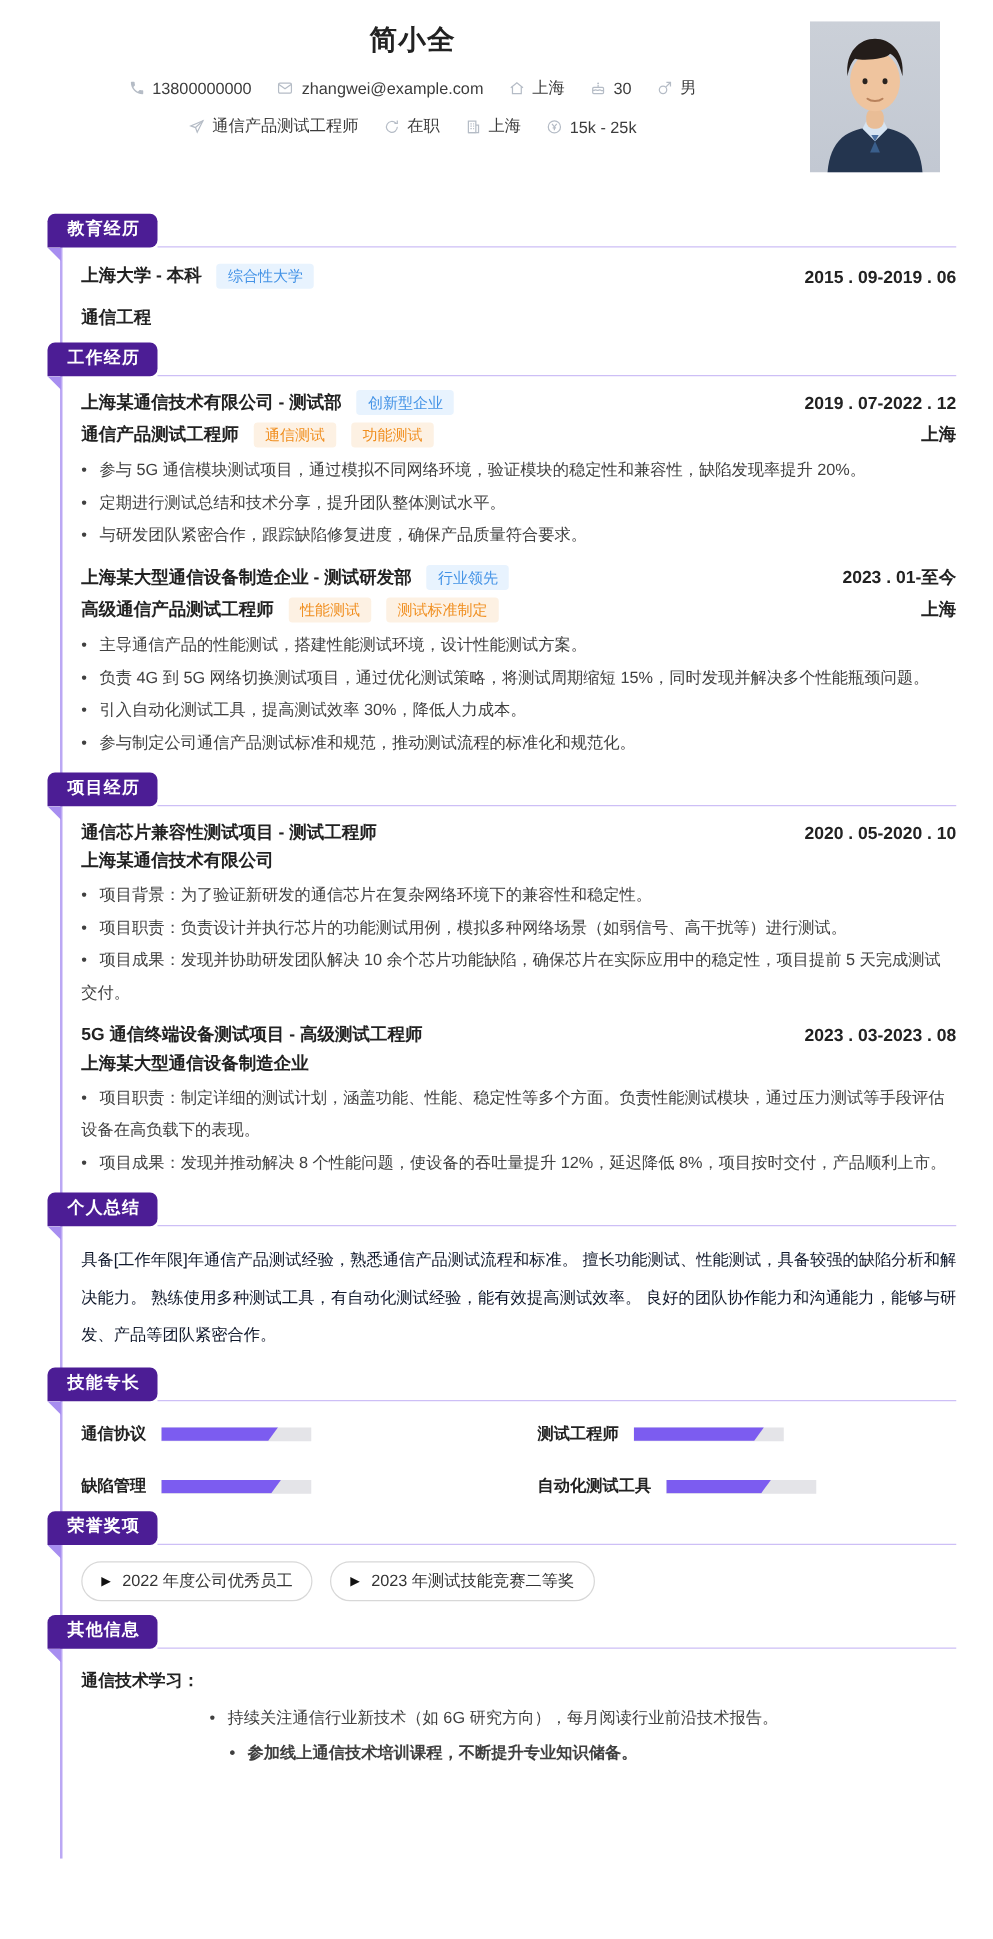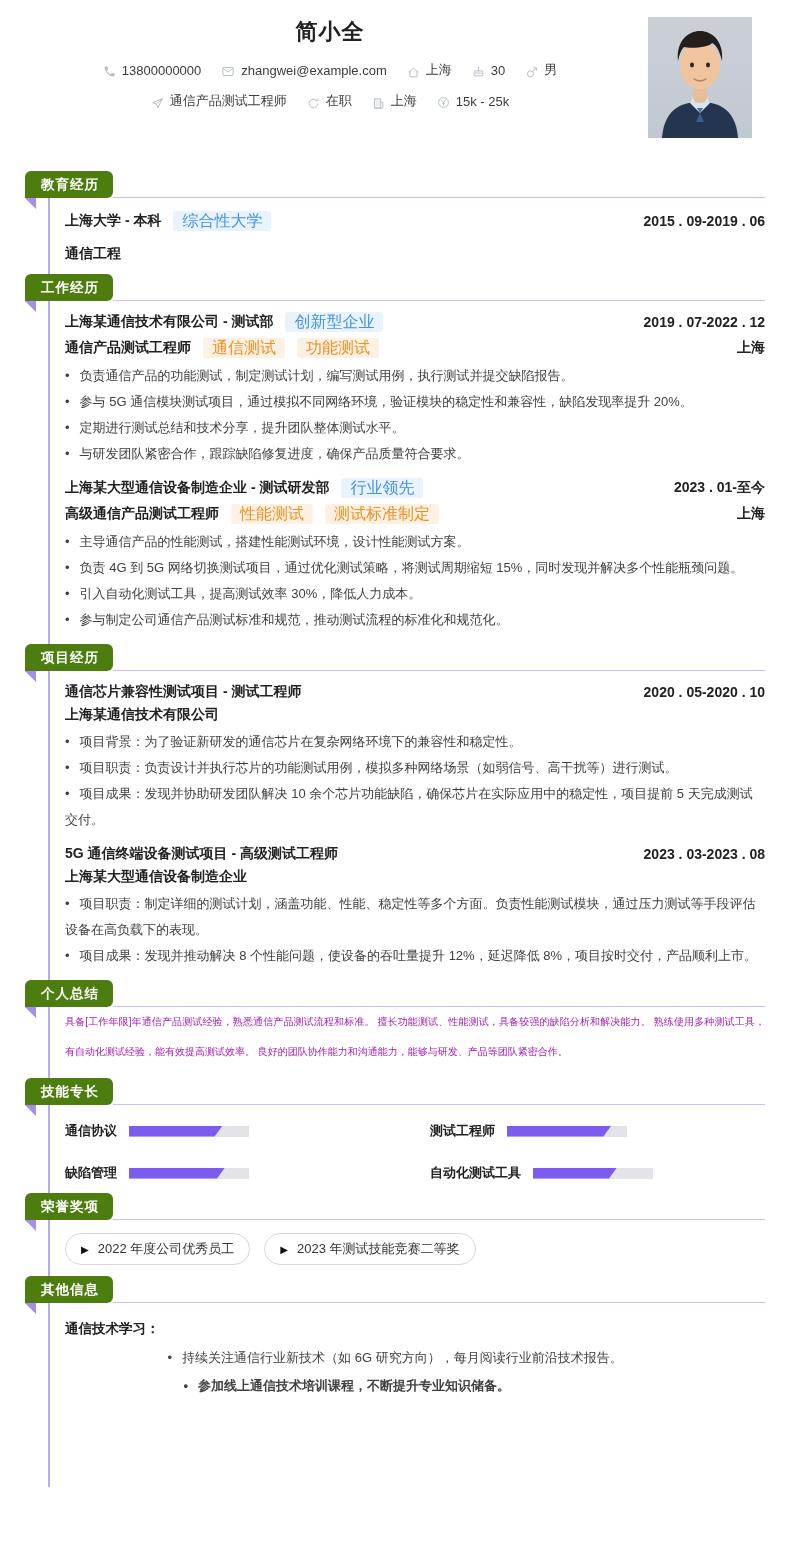--- a/index.html
+++ b/index.html
@@ -8,63 +8,63 @@
   .page { position:relative; width:794px; height:1487px; margin:0 auto; background:#fff; overflow:hidden; }
 
   
   .vline { position:absolute; left:48px; top:184px; height:1342px; width:2px; background:#BBA8F4; z-index:0; }
 
   
   .header { position:relative; height:162px; padding-top:16px; }
   .header-center { width:660px; margin:0; }
   .name { text-align:center; font-size:22px; font-weight:bold; color:#222; line-height:32px; letter-spacing:1px; }
   .contact-row { display:flex; justify-content:center; align-items:center; gap:20px; margin-top:13px; font-size:13px; color:#3c3c3c; }
-  .c-item { display:flex; align-items:flex-end; gap:6px; white-space:nowrap; }
+  .c-item { display:flex; align-items:center; gap:6px; white-space:nowrap; }
   .c-item svg { display:block; }
   .photo { position:absolute; right:42px; top:17px; width:104px; height:121px; }
 
   
   .section { position:relative; z-index:1; }
   .sec-header { position:relative; display:flex; align-items:flex-end; margin-right:29px; height:28px; }
-  .ribbon { position:relative; z-index:2; margin-left:25px; background:#4d7c0f; color:#fff;
+  .ribbon { position:relative; z-index:2; margin-left:38px; background:#4c1d95; color:#fff;
             font-size:13.5px; font-weight:bold; padding:6px 14px 6px 16px; border-radius:6px 6px 6px 0;
-            letter-spacing:1px; line-height:15px; }
+            letter-spacing:1px; line-height:15px;font-family:Liberation Mono, monospace; }
   .ribbon .fold { position:absolute; left:0; top:100%; width:11px; height:11px; background:#A78DF0;
                   clip-path:polygon(0 0,100% 0,100% 100%); }
   .hline { flex:1; height:1px; background:#CDBFF6; margin-bottom:0; }
 
   .sec-body { padding:0 29px 0 65px; position:relative; z-index:1; }
 
   .item-row { display:flex; justify-content:space-between; align-items:center; }
   .row-left { display:flex; align-items:center; }
   .h-bold { font-size:14px; font-weight:bold; color:#222; }
   .date { font-size:14px; font-weight:bold; color:#222; white-space:nowrap; }
 
-  .tag { display:inline-block; font-size:16px; padding:3px 9px; border-radius:3px; margin-left:12px; line-height:14px; }
+  .tag { display:inline-block; font-size:12px; padding:3px 9px; border-radius:3px; margin-left:12px; line-height:14px; }
   .tag-blue { background:#E8F3FE; color:#4493E6; }
   .tag-orange { background:#FDF1E3; color:#F08E1E; }
 
   .bullets { margin-top:5px; }
   .bullet { font-size:13px; color:#404040; line-height:26px; }
   .bullet .dot { margin-right:10px; color:#404040; }
 
   
   .edu-body .item-row { margin-top:13px; }
   .edu-major { margin-top:14px; }
   .edu-body .bullets { margin-top:7px; }
   .section-edu { margin-top:8px; }
 
   
   .w-item { margin-top:11px; }
   .w-item .pos-row { margin-top:6px; }
   .p-item { margin-top:12px; }
   .p-company { margin-top:5px; }
 
   
-  .summary-text { margin-top:0; font-size:10px; color:#a21caf; line-height:30px; text-align:justify; }
+  .summary-text { margin-top:12px; font-size:13px; color:#0f172a; line-height:30px; text-align:justify; }
 
   
   .skills-grid { display:grid; grid-template-columns:1fr 1fr; column-gap:30px; row-gap:24px; margin-top:17px; }
   .skill-row { display:flex; align-items:center; }
   .skill-label { font-size:13px; font-weight:bold; color:#222; margin-right:12px; white-space:nowrap; }
   .bar { width:120px; height:11px; background:#E4E4E8; position:relative; }
   .fill { height:100%; background:#7C5CF0; clip-path:polygon(0 0,100% 0,calc(100% - 8px) 100%,0 100%); }
 
   
   .awards-row { display:flex; gap:14px; margin-top:13px; }
@@ -216,21 +216,20 @@
         </div>
         <div class="item-row pos-row">
           <div class="row-left">
             <span class="h-bold">通信产品测试工程师</span>
             <span class="tag tag-orange">通信测试</span>
             <span class="tag tag-orange">功能测试</span>
           </div>
           <span class="date">上海</span>
         </div>
         <div class="bullets">
-            <div class="bullet"><span class="dot">•</span><span class="btxt">负责通信产品的功能测试，制定测试计划，编写测试用例，执行测试并提交缺陷报告。</span></div>
             <div class="bullet"><span class="dot">•</span><span class="btxt">参与 5G 通信模块测试项目，通过模拟不同网络环境，验证模块的稳定性和兼容性，缺陷发现率提升 20%。</span></div>
             <div class="bullet"><span class="dot">•</span><span class="btxt">定期进行测试总结和技术分享，提升团队整体测试水平。</span></div>
             <div class="bullet"><span class="dot">•</span><span class="btxt">与研发团队紧密合作，跟踪缺陷修复进度，确保产品质量符合要求。</span></div>
           </div>
       </div>
 
       <div class="w-item">
         <div class="item-row">
           <div class="row-left">
             <span class="h-bold">上海某大型通信设备制造企业 - 测试研发部</span>

